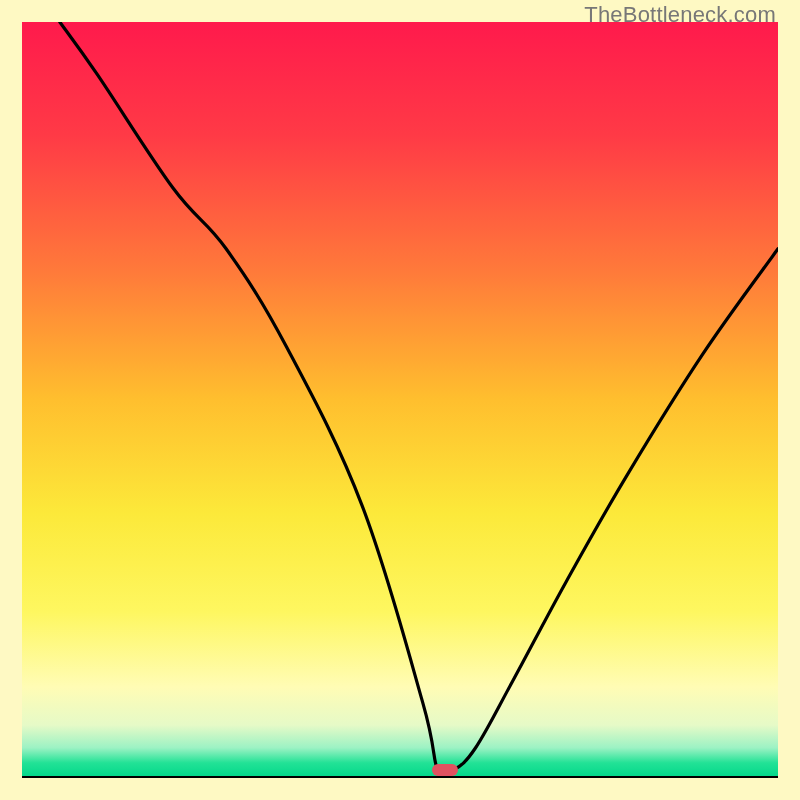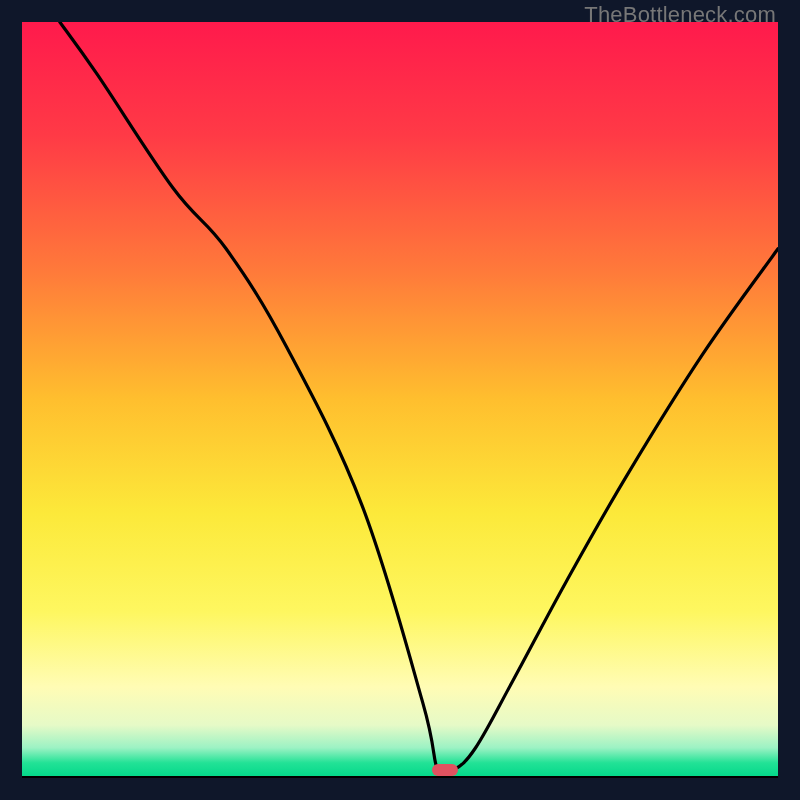--- a/index.html
+++ b/index.html
@@ -7,21 +7,21 @@
     padding: 0;
     width: 800px;
     height: 800px;
     background: #000;
     font-family: Arial, Helvetica, sans-serif;
   }
   .container {
     position: relative;
     width: 800px;
     height: 800px;
-    background: #0f172a;
+    background: #fef9c3;
   }
   .plot {
     position: absolute;
     left: 22px;
     top: 22px;
     width: 756px;
     height: 756px;
     background: linear-gradient(to bottom,
       #ff1a4c 0%,
       #ff3a46 15%,

